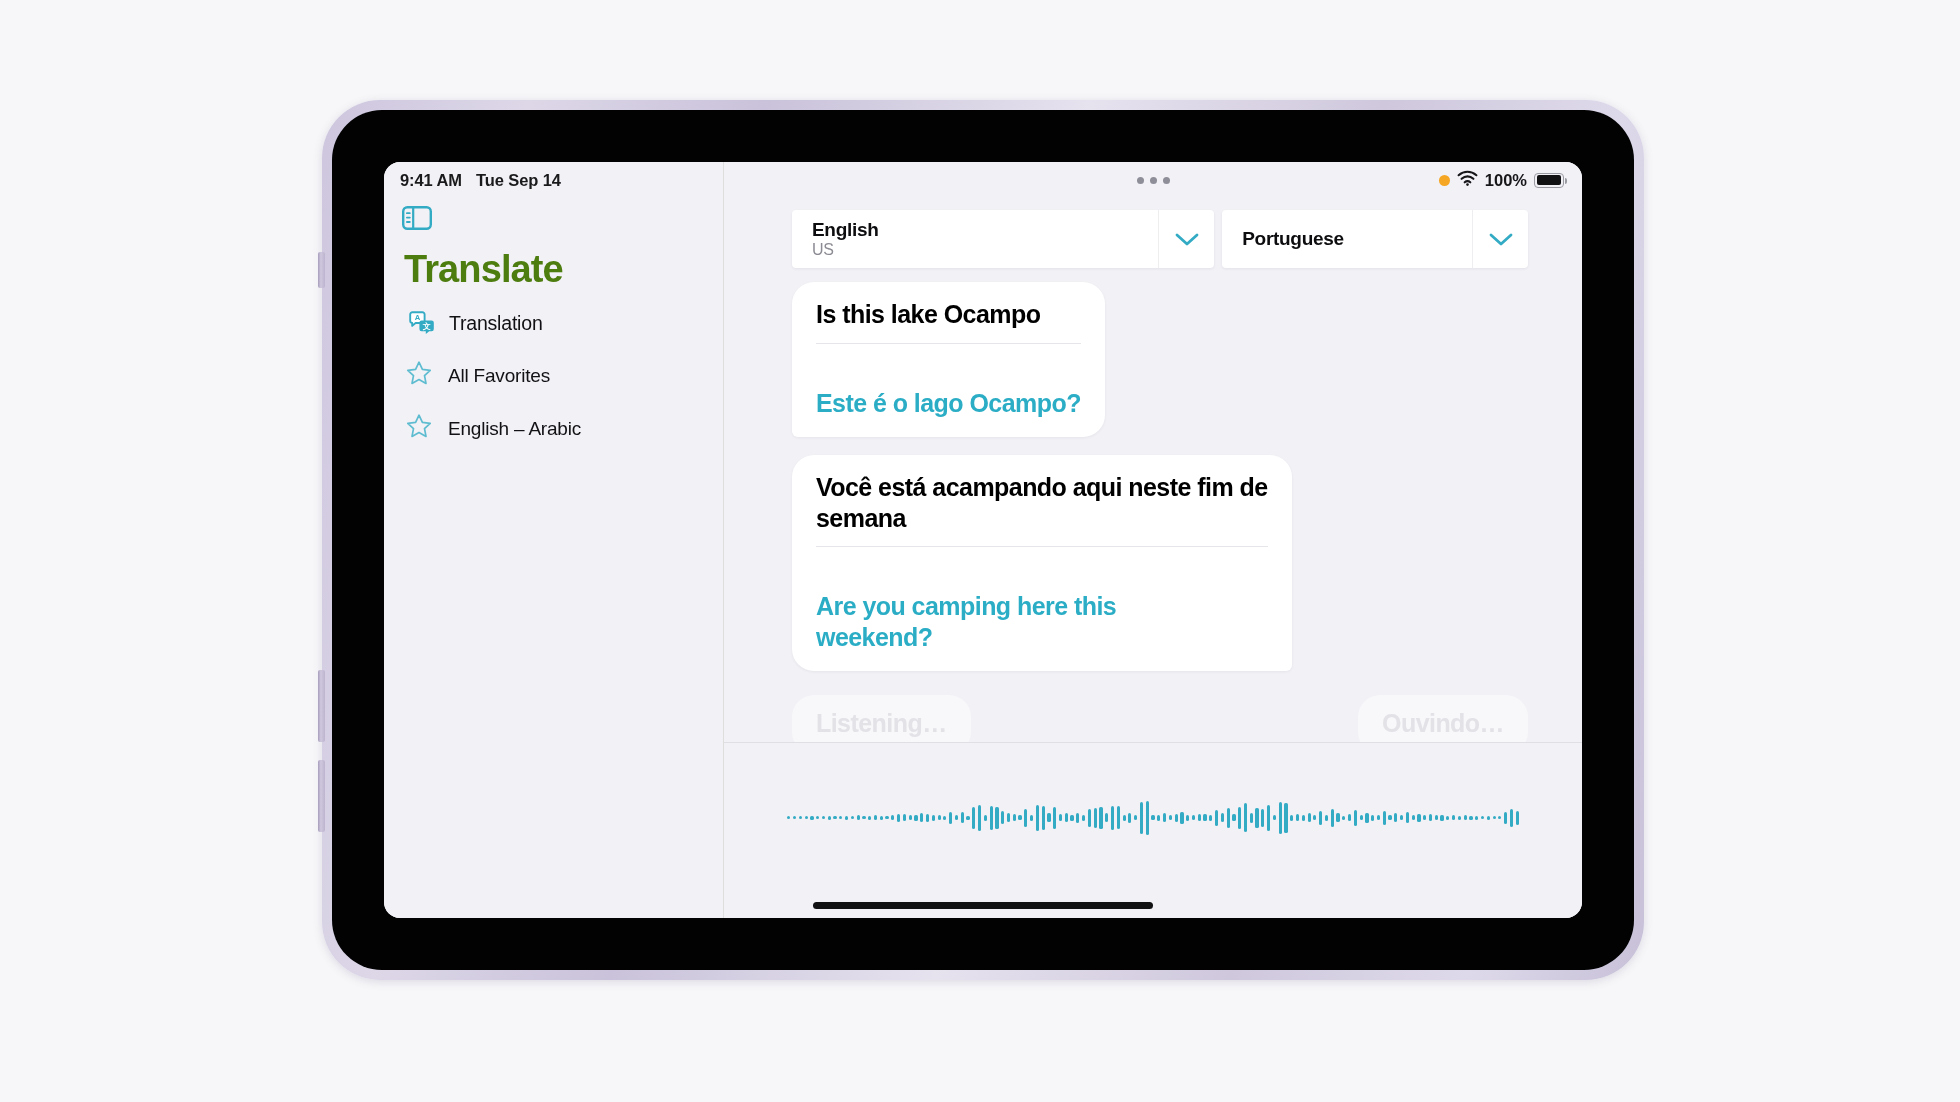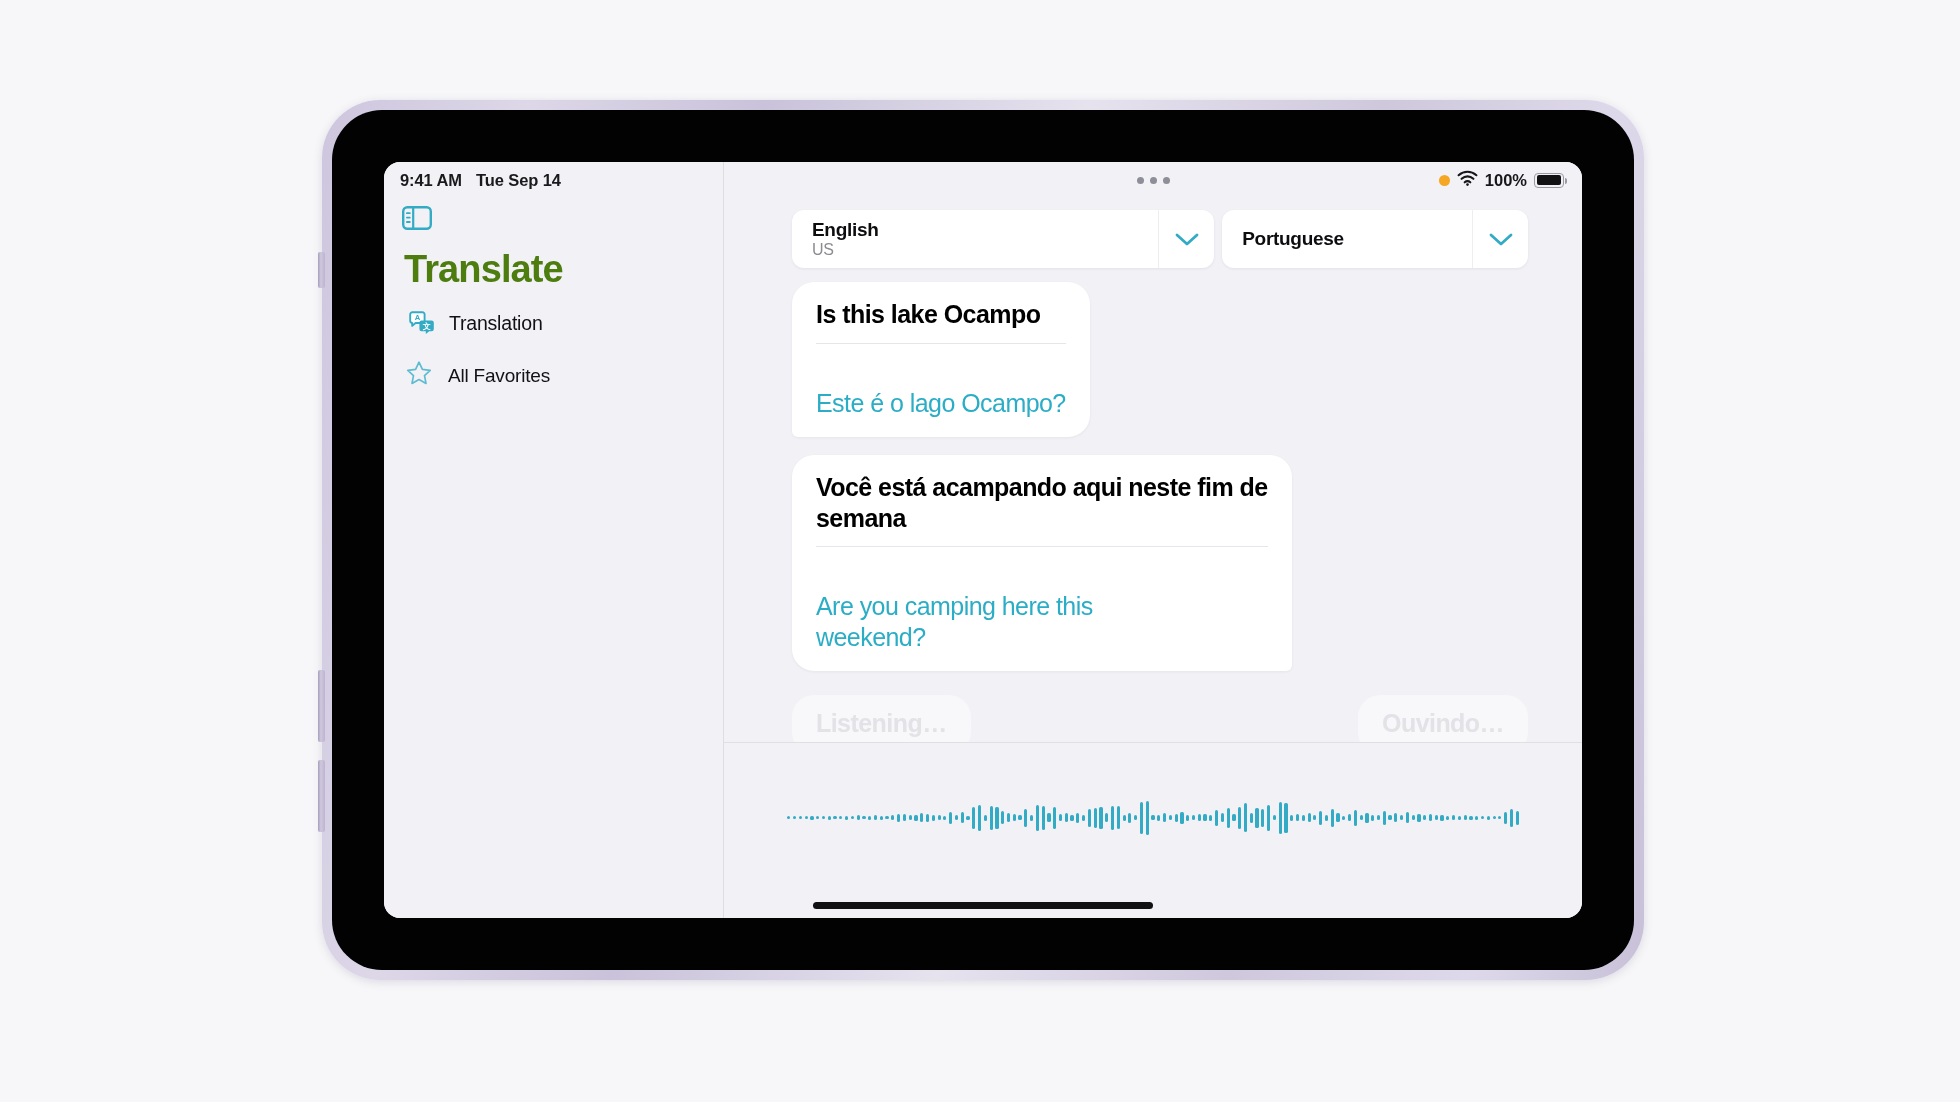--- a/index.html
+++ b/index.html
@@ -207,21 +207,21 @@
   #lang-bar {
     display: flex;
     gap: 8px;
     padding: 12px 54px 0 68px;
     flex: 0 0 auto;
   }
   .lang-select {
     display: flex;
     align-items: stretch;
     background: #ffffff;
-    border-radius: 12px;
+    border-radius: 4px;
     box-shadow: 0 1px 3px rgba(30,30,50,0.07);
     height: 58px;
     overflow: hidden;
   }
   #lang-source { flex: 1 1 58%; }
   #lang-target { flex: 1 1 42%; }
   .lang-main {
     flex: 1;
     display: flex;
     flex-direction: column;
@@ -283,21 +283,21 @@
     letter-spacing: -0.55px;
     line-height: 1.22;
   }
   .bubble-divider {
     height: 1px;
     background: #e6e6ea;
     margin: 13px 0 12px 0;
   }
   .bubble-trans {
     font-size: 25px;
-    font-weight: normal;
+    font-weight: bold;
     color: #2badc6;
     letter-spacing: -0.55px;
     line-height: 1.22;
     margin-top: 44px;
   }
 
   .bubble-placeholder {
     background: rgba(255,255,255,0.48);
     border-radius: 22px;
     padding: 14px 24px 16px 24px;
@@ -407,20 +407,28 @@
 
         <div class="fav-item">
           <span>
             <svg width="26" height="26" viewBox="0 0 26 26">
               <polygon points="13,2.2 16.4,9.4 24.2,10.3 18.5,15.7 20,23.4 13,19.6 6,23.4 7.5,15.7 1.8,10.3 9.6,9.4" fill="none" stroke="#5ebcd0" stroke-width="1.7" stroke-linejoin="round"></polygon>
             </svg>
           </span>
           <span>All Favorites</span>
         </div>
 
+        <div class="fav-item">
+          <span>
+            <svg width="26" height="26" viewBox="0 0 26 26">
+              <polygon points="13,2.2 16.4,9.4 24.2,10.3 18.5,15.7 20,23.4 13,19.6 6,23.4 7.5,15.7 1.8,10.3 9.6,9.4" fill="none" stroke="#5ebcd0" stroke-width="1.7" stroke-linejoin="round"></polygon>
+            </svg>
+          </span>
+          <span>English – Arabic</span>
+        </div>
 
       </aside>
 
       <main id="main">
 
         <div id="main-statusbar">
           <div id="multitask-dots">
             <i></i>
               <i></i>
               <i></i>

